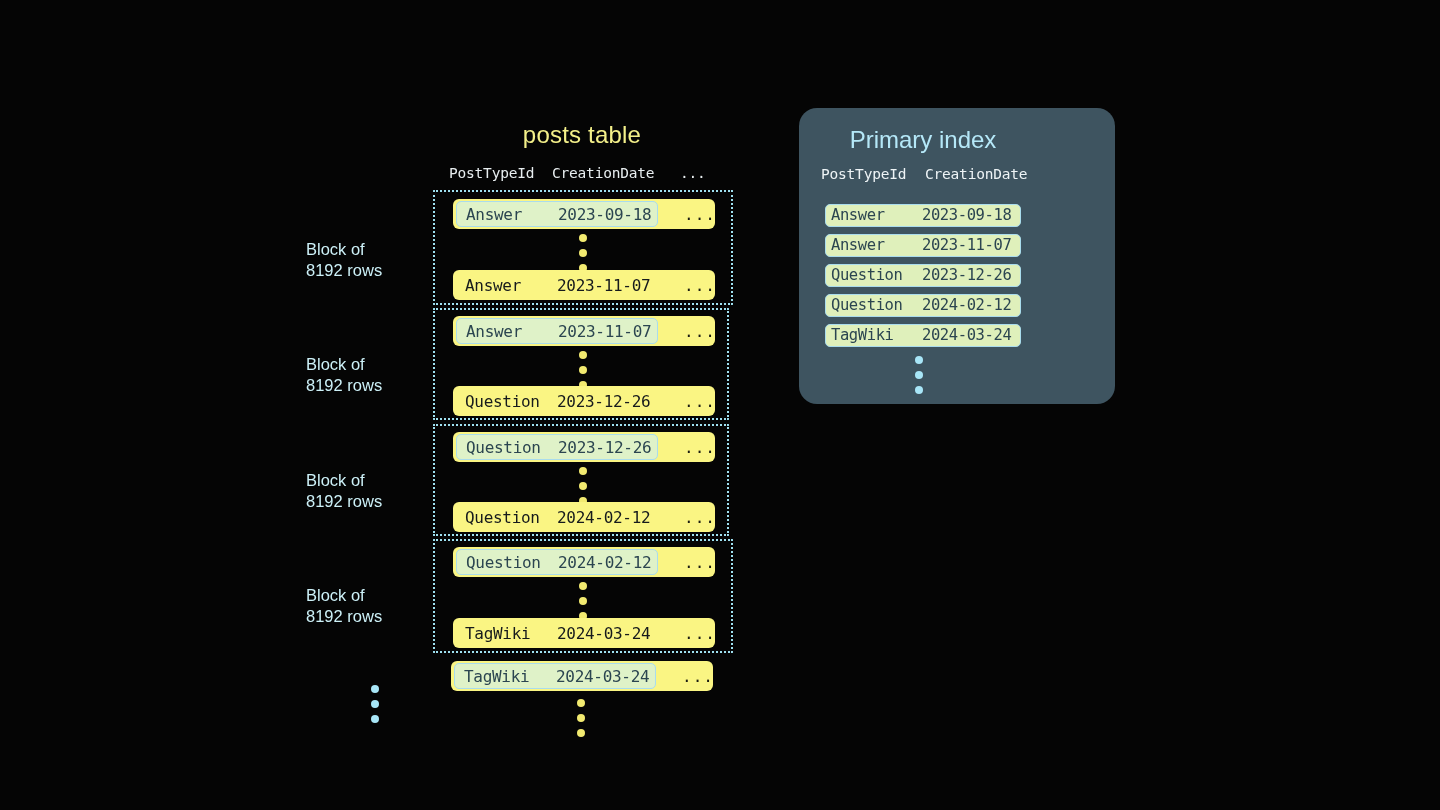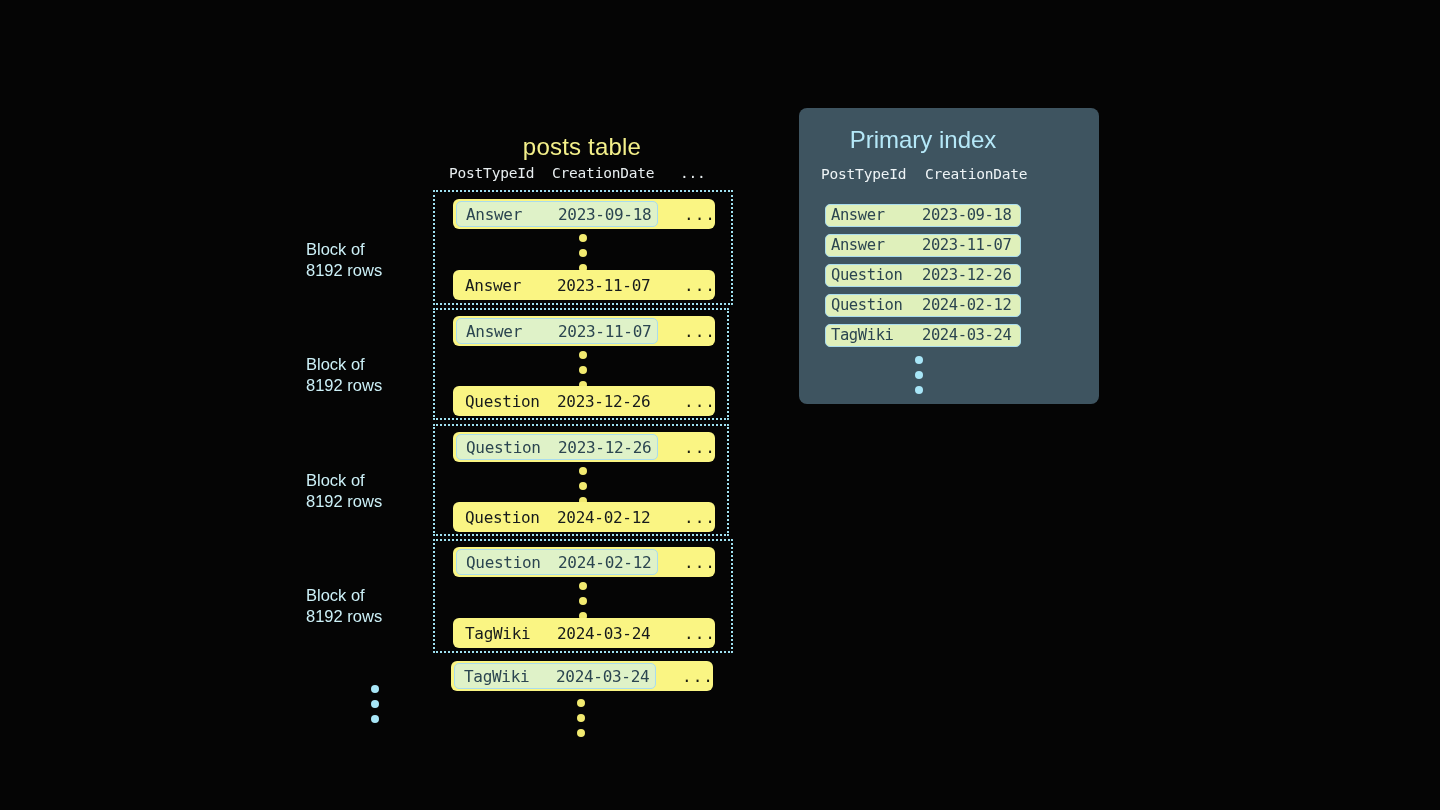--- a/index.html
+++ b/index.html
@@ -22,21 +22,20 @@
 
   
   #posts-table-title {
     left: 432px;
     top: 121px;
     width: 300px;
     text-align: center;
     color: #f4f08a;
     font-size: 24px;
     letter-spacing: 0.2px;
-    margin-top: 12px;
   }
 
   #posts-col-headers {
     left: 432px;
     top: 165px;
     width: 300px;
     color: #e8eef0;
     font-size: 14.5px;
     letter-spacing: -0.2px;
     height: 20px;
@@ -121,21 +120,22 @@
   .vdots.yellow i { background: #f2ea70; }
   .vdots.blue i { background: #a8e6f7; }
 
   
   #primary-index {
     left: 799px;
     top: 108px;
     width: 300px;
     height: 296px;
     background: #3e5460;
-    border-radius: 8px;
+    border-radius: 18px;
+    padding-left: 16px;
   }
   #primary-index-title {
     position: absolute;
     left: 0; top: 18px;
     width: 248px;
     text-align: center;
     color: #b5e8f8;
     font-size: 24px;
   }
   #index-col-headers {

